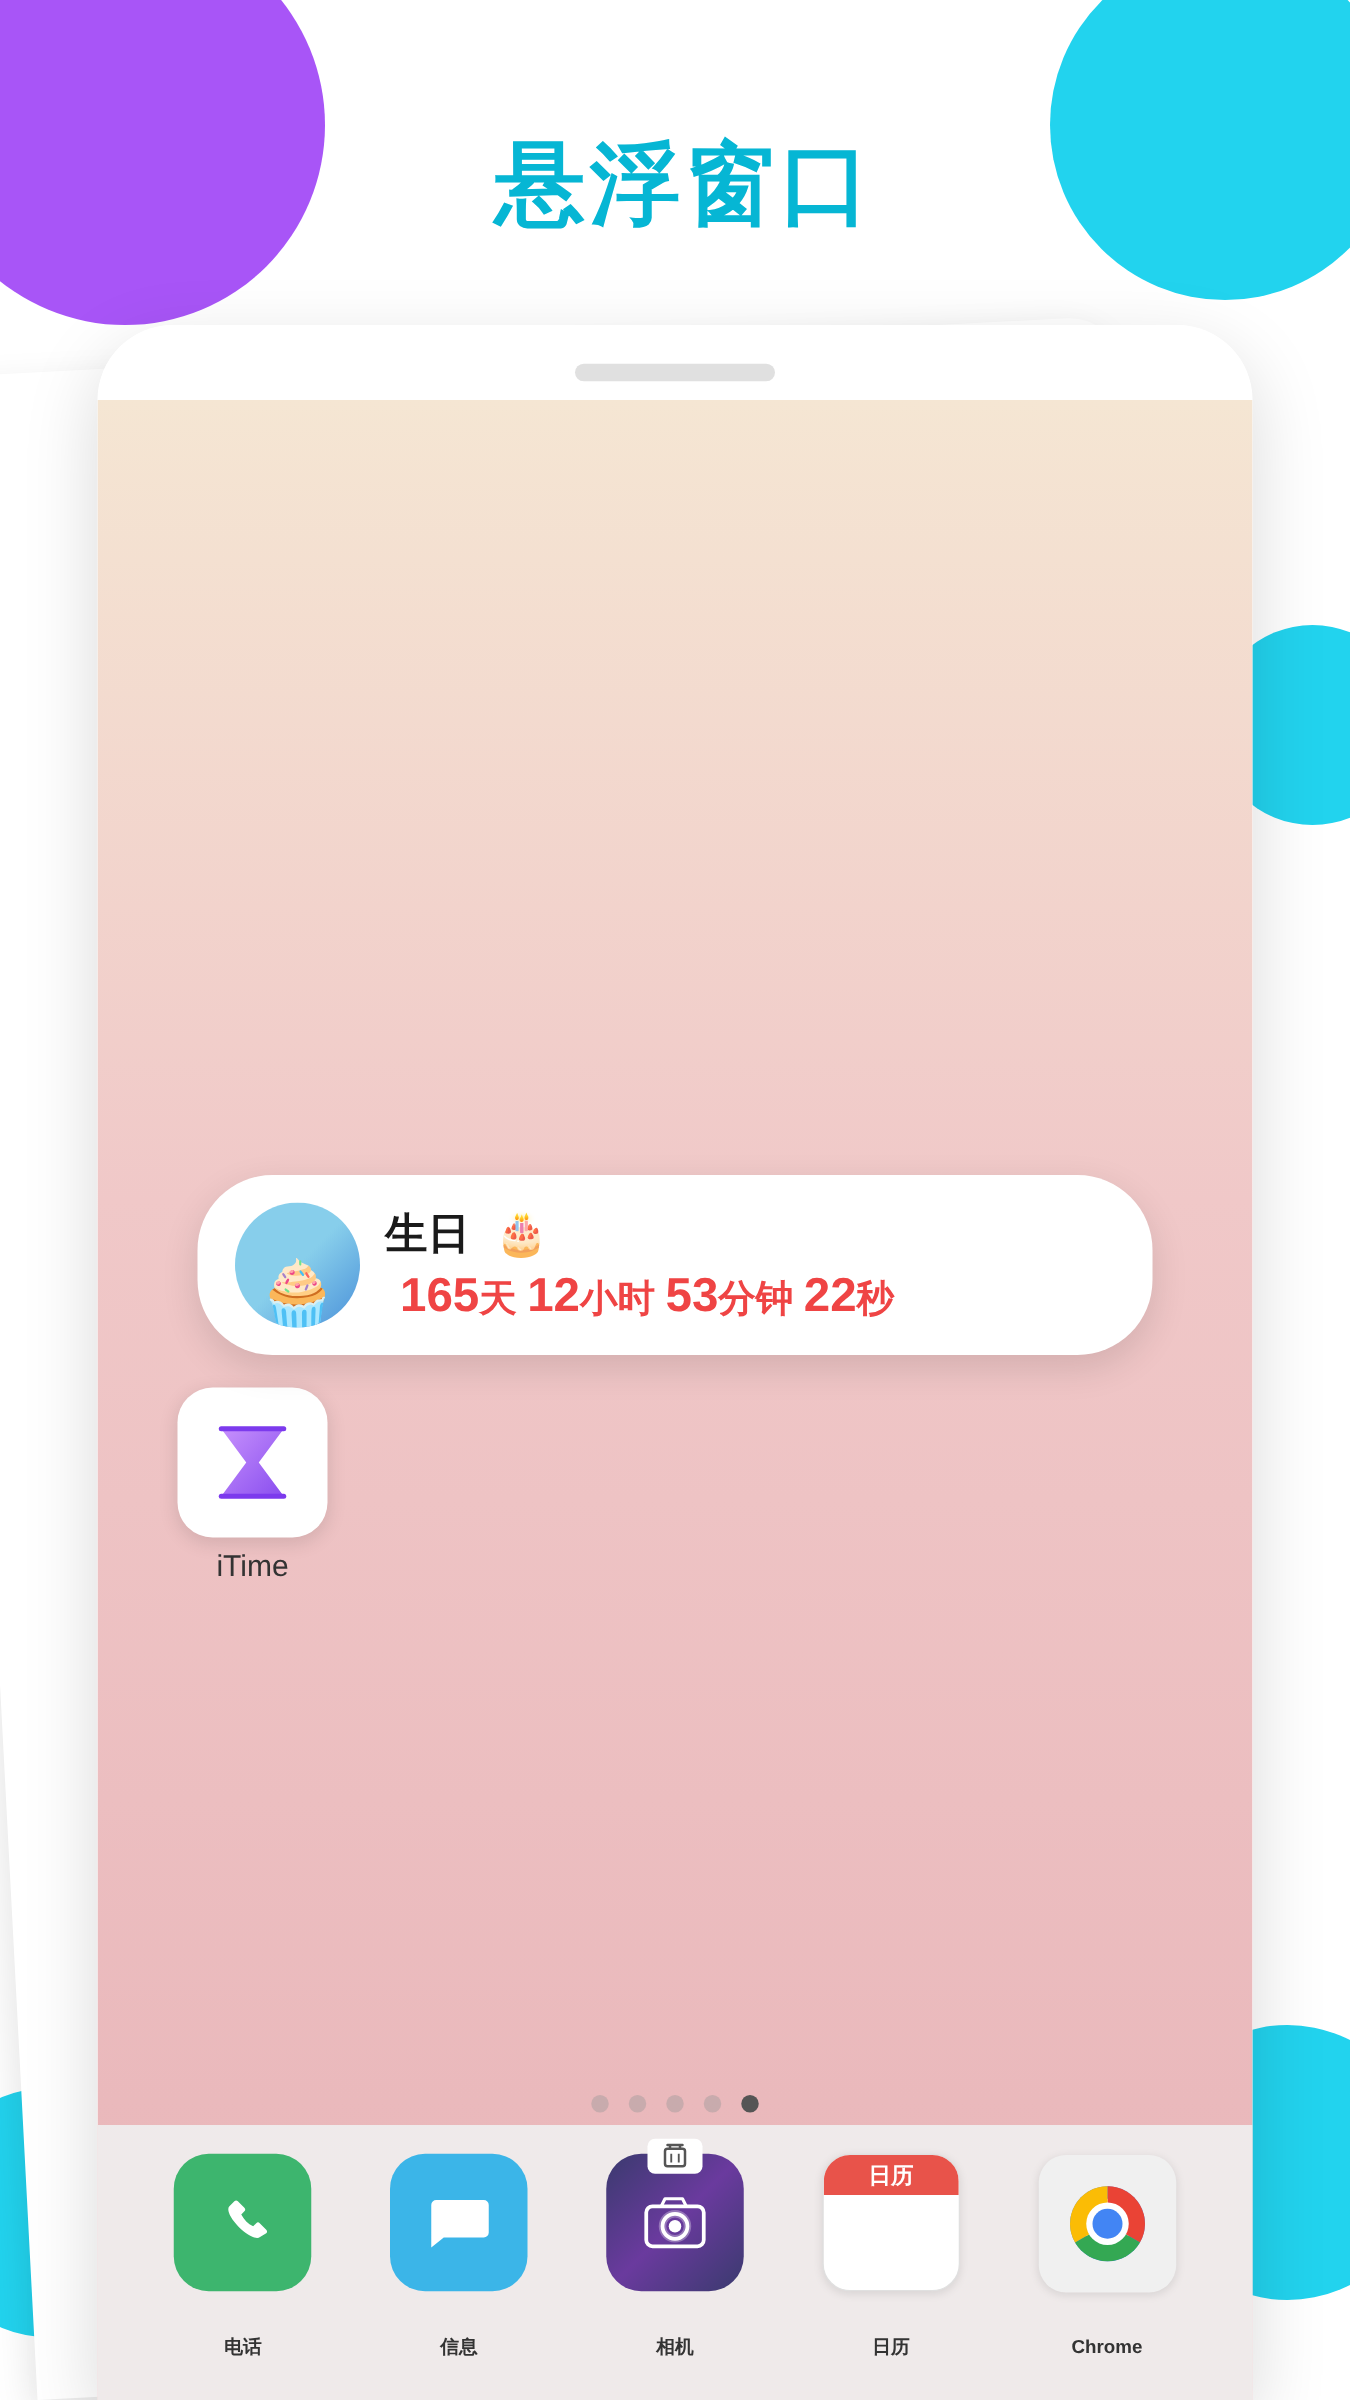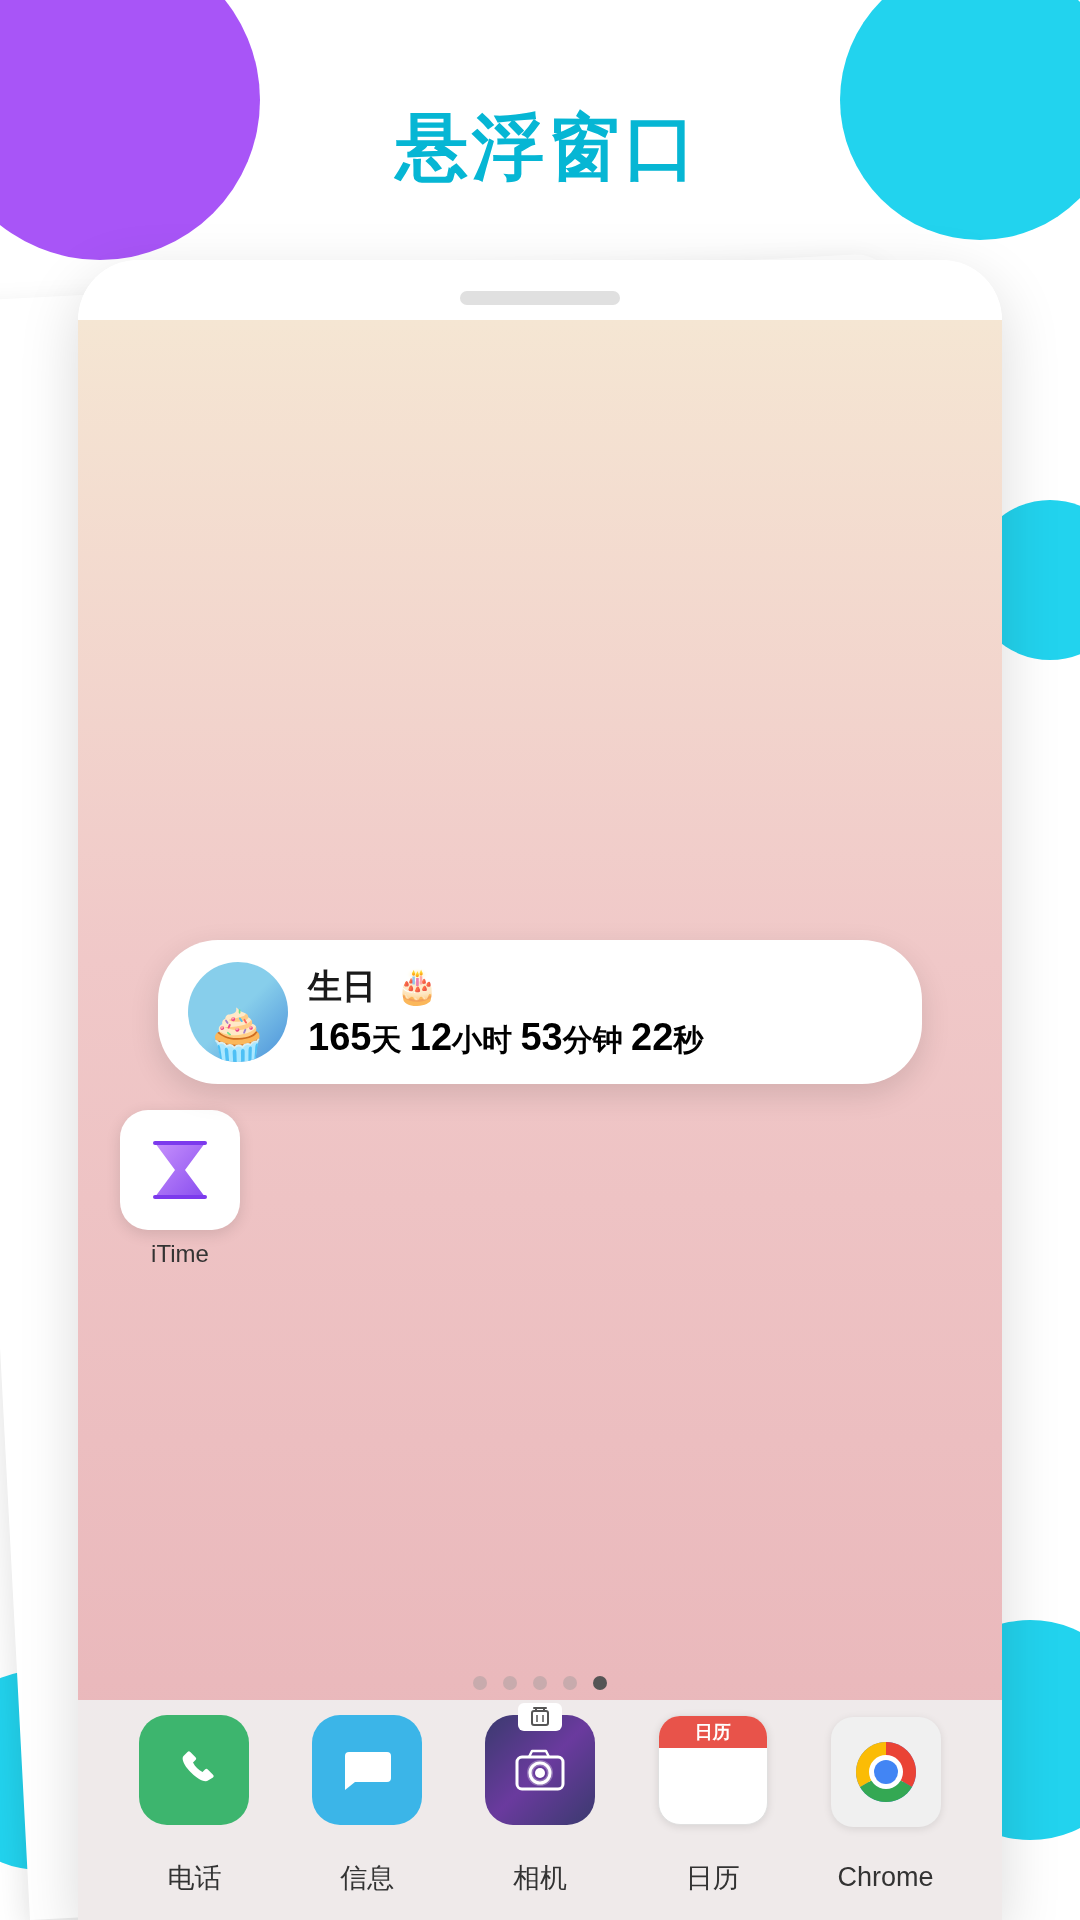--- a/index.html
+++ b/index.html
@@ -182,34 +182,35 @@
       font-size: 34px;
       font-weight: 600;
       color: #1a1a1a;
       margin-bottom: 6px;
       font-family: Liberation Mono, monospace;
     }
 
     .widget-countdown {
       font-size: 30px;
       font-weight: 700;
-      color: #000000;
+      color: #ef4444;
       white-space: nowrap;
+      margin-left: 12px;
     }
 
     .widget-countdown .num {
       font-size: 38px;
       font-weight: 800;
     }
 
     
     .app-icon-itime {
       position: absolute;
       top: 790px;
-      left: 42px;
+      left: 64px;
       display: flex;
       flex-direction: column;
       align-items: center;
       gap: 10px;
     }
 
     .itime-icon {
       width: 120px;
       height: 120px;
       background: white;
@@ -273,23 +274,23 @@
       width: 110px;
       height: 110px;
       border-radius: 28px;
       display: flex;
       align-items: center;
       justify-content: center;
       font-size: 56px;
     }
 
     .dock-label {
-      font-size: 27px;
+      font-size: 15px;
       color: #333;
-      font-weight: 400;
+      font-weight: 700;
       margin-top: 13px;
     }
 
     
     .dock-phone { background: #3db56e; }
     
     .dock-messages { background: #3bb5e8; }
     
     .dock-camera {
       background: linear-gradient(135deg, #3a3a6e 0%, #6a3a9e 50%, #3a3a6e 100%);

